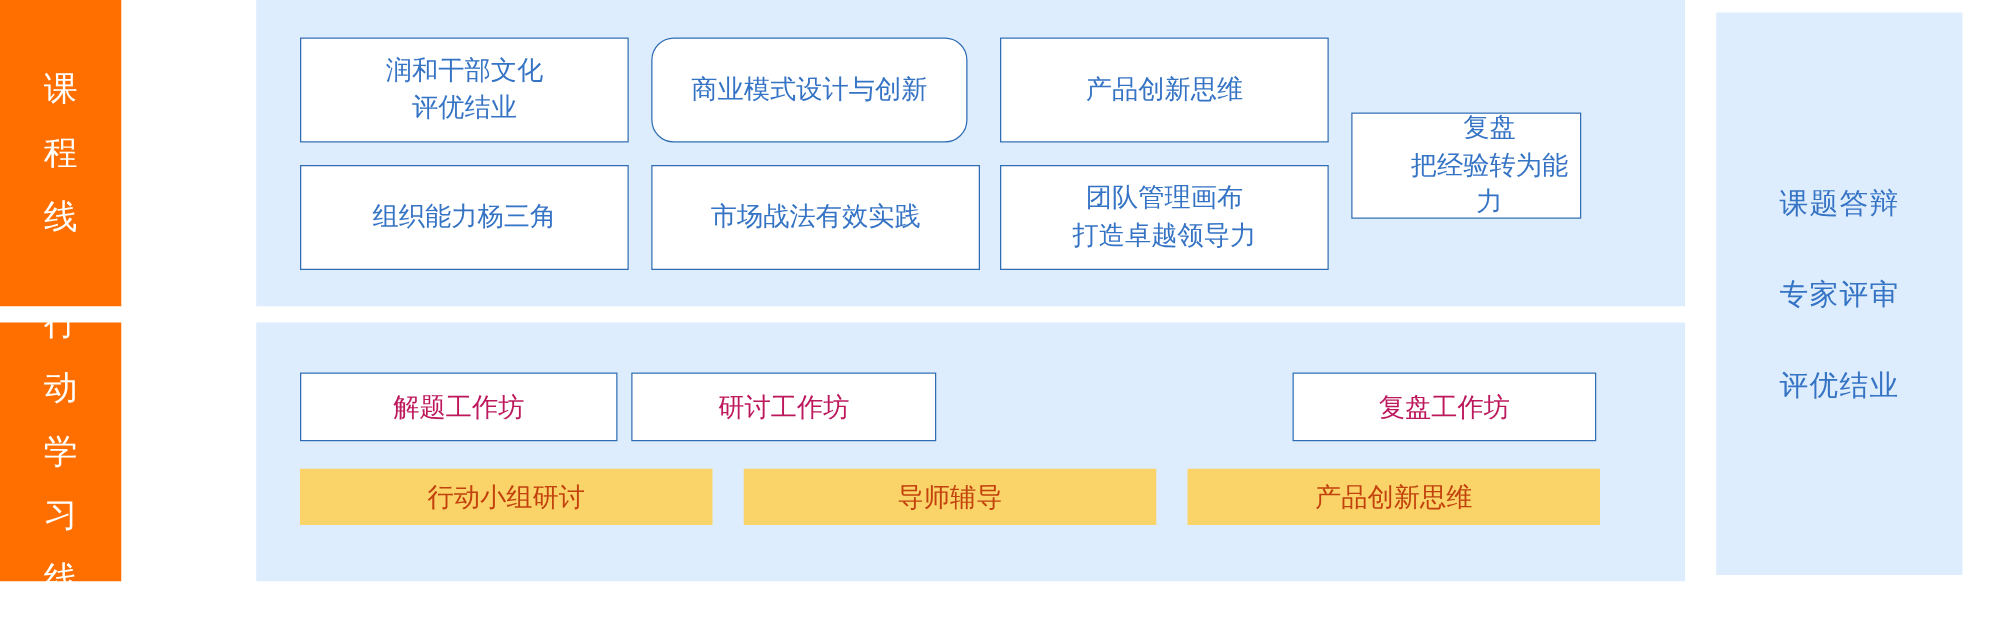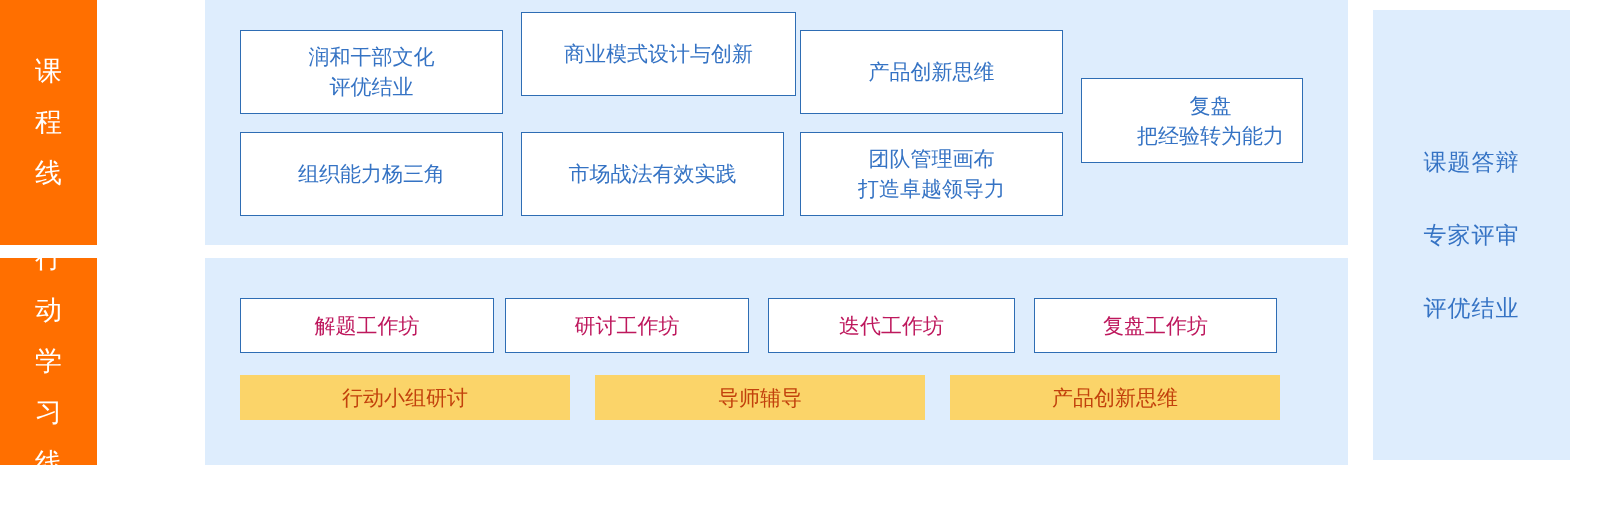--- a/index.html
+++ b/index.html
@@ -156,21 +156,21 @@
         <span class="l">润和干部文化</span>
         <span class="l">评优结业</span>
       </span>
     </div>
     <div class="cbox" style="left:35px;top:132px;width:263px;height:84px;">
       <span class="lines">
         <span class="l">组织能力杨三角</span>
       </span>
     </div>
 
-    <div class="cbox" style="left:316px;top:12px;width:275px;height:84px;">
+    <div class="cbox" style="left:316px;top:30px;width:253px;height:84px;border-radius:18px;">
       <span class="lines">
         <span class="l">商业模式设计与创新</span>
       </span>
     </div>
     <div class="cbox" style="left:316px;top:132px;width:263px;height:84px;">
       <span class="lines">
         <span class="l">市场战法有效实践</span>
       </span>
     </div>
 
@@ -179,38 +179,35 @@
         <span class="l">产品创新思维</span>
       </span>
     </div>
     <div class="cbox" style="left:595px;top:132px;width:263px;height:84px;">
       <span class="lines">
         <span class="l">团队管理画布</span>
         <span class="l">打造卓越领导力</span>
       </span>
     </div>
 
-    <div class="cbox" style="left:876px;top:78px;width:222px;height:85px;padding-left:37px;">
+    <div class="cbox" style="left:876px;top:90px;width:184px;height:85px;padding-left:37px;">
       <span class="lines">
         <span class="l">复盘</span>
         <span class="l">把经验转为能力</span>
       </span>
     </div>
   </div>
 
   <div class="panel" id="panel-action">
 
     <div class="wbox" style="left:35px;top:40px;width:254px;height:55px;">
       <span>解题工作坊</span>
     </div>
     <div class="wbox" style="left:300px;top:40px;width:244px;height:55px;">
       <span>研讨工作坊</span>
-    </div>
-    <div class="wbox" style="left:563px;top:40px;width:247px;height:55px;">
-      <span>迭代工作坊</span>
     </div>
     <div class="wbox" style="left:829px;top:40px;width:243px;height:55px;">
       <span>复盘工作坊</span>
     </div>
 
     <div class="ybox" style="left:35px;top:117px;width:330px;height:45px;">
       <span>行动小组研讨</span>
     </div>
     <div class="ybox" style="left:390px;top:117px;width:330px;height:45px;">
       <span>导师辅导</span>

